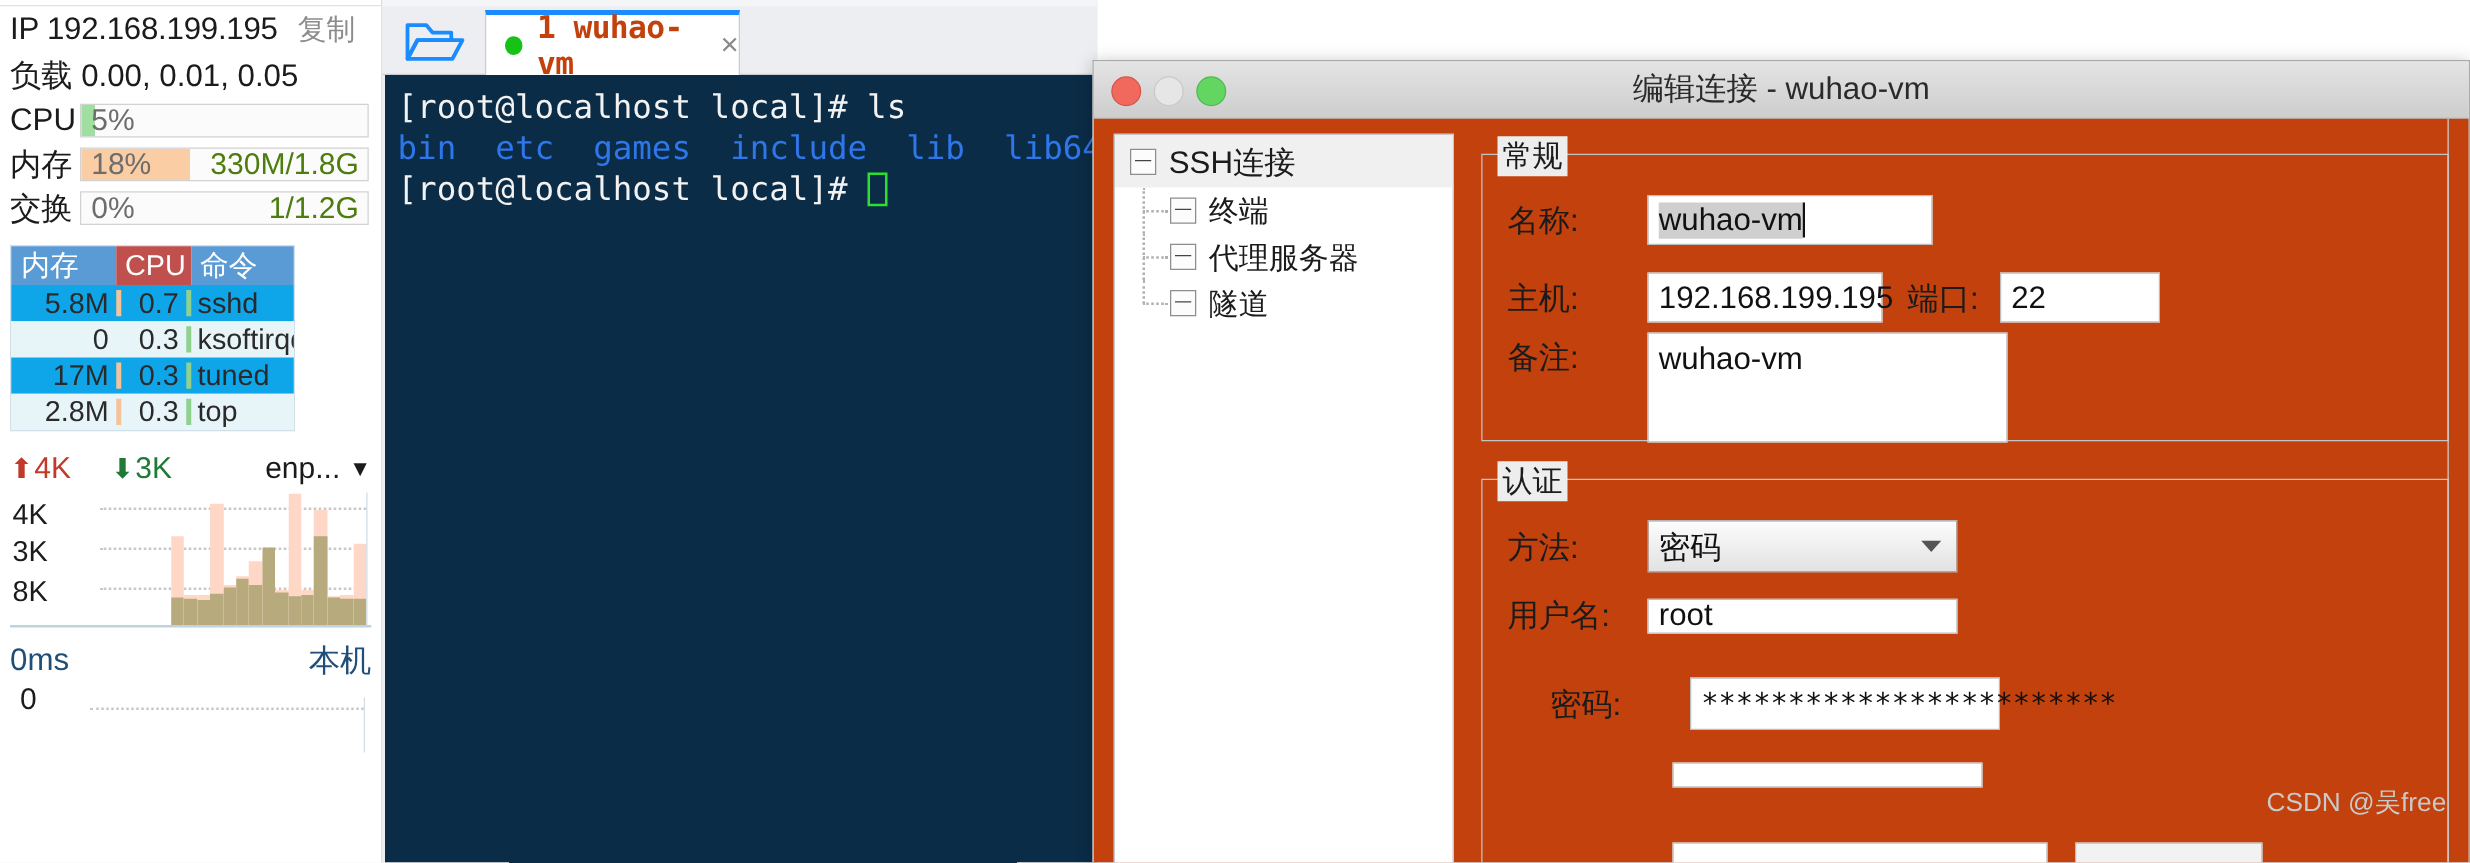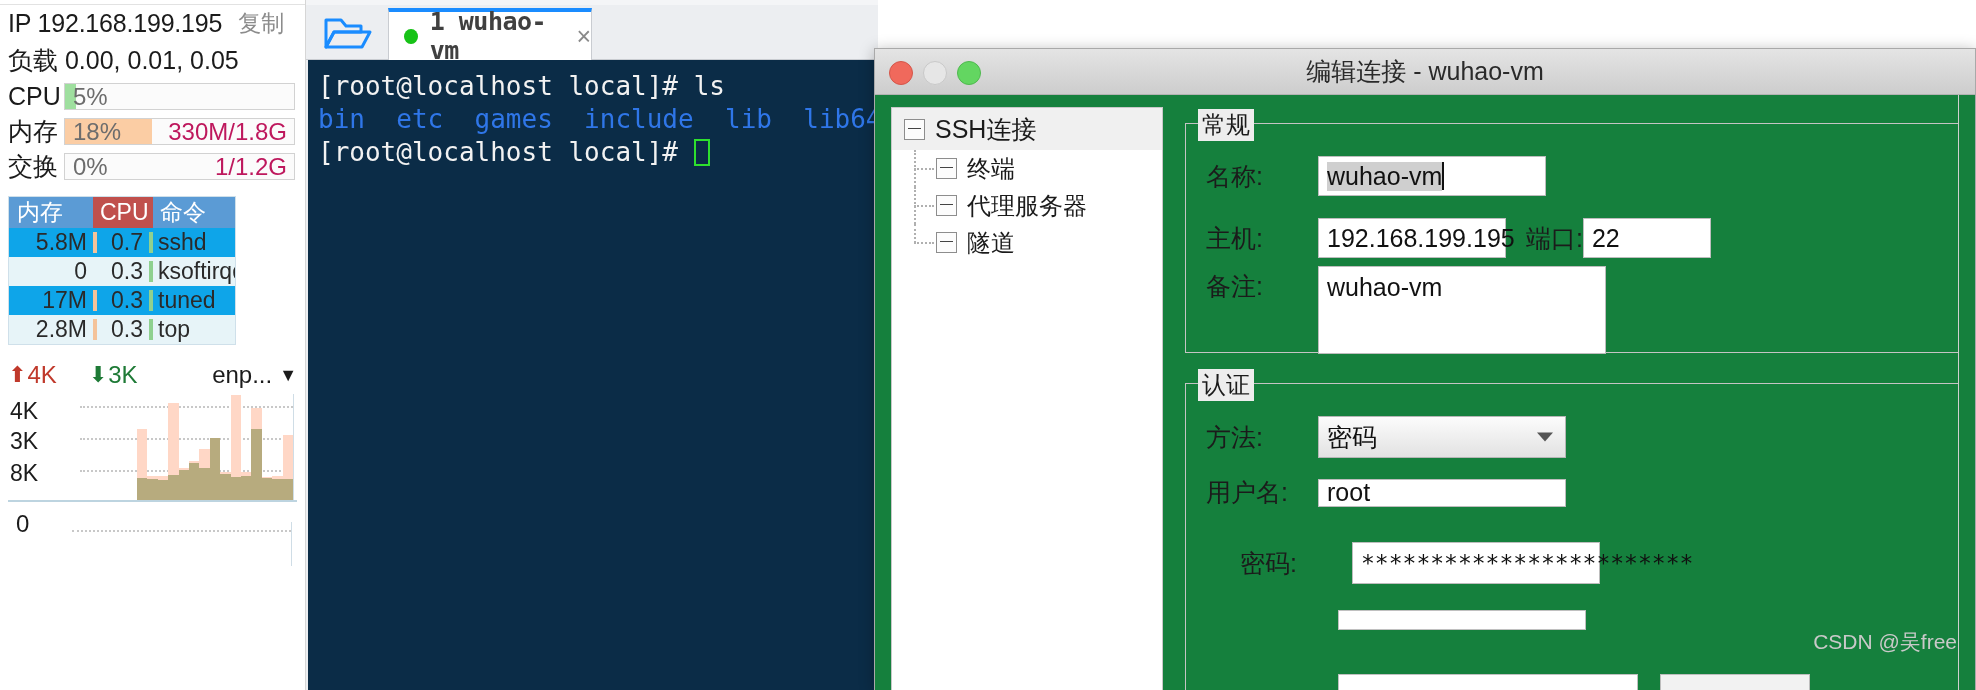--- a/index.html
+++ b/index.html
@@ -24,21 +24,21 @@
   .sb-kv{font-size:25px;color:#1b1b1b;}
 
   .meter-row{display:flex;align-items:center;height:35px;padding-left:8px;box-sizing:border-box;}
   .meter-label{font-size:25px;color:#1b1b1b;width:56px;flex:0 0 56px;}
   .meter{position:relative;flex:1;margin-right:10px;height:27px;border:1px solid #d2d2d2;
          background:#fbfbfb;box-sizing:border-box;overflow:hidden;}
   .meter-fill{position:absolute;left:0;top:0;bottom:0;}
   .meter-pct{position:absolute;left:8px;top:50%;transform:translateY(-50%);
              font-size:24px;color:#6d6d6d;}
   .meter-val{position:absolute;right:7px;top:50%;transform:translateY(-50%);
-             font-size:24px;color:#be185d;}
+             font-size:24px;color:#4d7c0f;}
 
   
   #process-table{margin:12px 8px 0 8px;width:228px;border:1px solid #cfe0ea;box-sizing:border-box;}
   .pt-head{display:flex;height:31px;}
   .pt-h{display:flex;align-items:center;box-sizing:border-box;color:#ffffff;font-size:23px;}
   .pt-h.mem{flex:0 0 84px;background:#5b9bd5;padding-left:8px;}
   .pt-h.cpu{flex:0 0 60px;background:#c0504d;padding-left:7px;}
   .pt-h.cmd{flex:1;background:#5b9bd5;padding-left:7px;}
   .pt-row{display:flex;height:29px;background:#0ea5e9;}
   .pt-row.alt{background:#e7f4f8;}
@@ -83,21 +83,21 @@
                    background:#eceef1;box-sizing:border-box;overflow:hidden;}
   #tab-bar{position:relative;height:59px;background:#eceef1;border-bottom:1px solid #c9ccd1;}
   #tab-bar:before{content:"";position:absolute;left:0;top:0;right:0;height:5px;background:#f4f5f7;}
   #folder-btn{position:absolute;left:14px;top:12px;width:58px;height:42px;
               display:flex;align-items:center;justify-content:center;}
   #tab-item{position:absolute;left:82px;top:8px;width:204px;height:52px;
             background:#ffffff;border:1px solid #c9ccd1;border-bottom:none;
             border-top:4px solid #1a8cff;box-sizing:border-box;
             display:flex;align-items:center;}
   .tab-dot{width:15px;height:15px;border-radius:50%;background:#17c217;margin-left:15px;}
-  .tab-title{margin-left:12px;font-size:25px;font-weight:bold;color:#404040;
+  .tab-title{margin-left:12px;font-size:25px;font-weight:bold;color:#c2410c;
              font-family:"DejaVu Sans Mono","Liberation Mono",monospace;letter-spacing:-.5px;}
   .tab-close{margin-left:14px;font-size:25px;color:#8a8a8a;}
 
   #term-body{position:absolute;left:2px;top:60px;right:0;bottom:0;
              background:#0b2c47;padding:10px 0 0 10px;box-sizing:border-box;
              font-family:"DejaVu Sans Mono","Liberation Mono",monospace;
              font-size:26px;line-height:33px;white-space:pre;overflow:hidden;}
   .t-white{color:#f2f2f2;}
   .t-blue{color:#2f76e8;}
   .t-cursor{display:inline-block;width:16px;height:27px;border:2px solid #2ee02e;
@@ -109,21 +109,21 @@
     box-sizing:border-box;box-shadow:0 2px 14px rgba(0,0,0,.28);overflow:hidden;}
   #dlg-titlebar{position:relative;height:45px;
     background:linear-gradient(#e4e4e4,#cdcdcd);border-bottom:1px solid #b2b2b2;}
   .tl-dot{position:absolute;top:12px;width:22px;height:22px;border-radius:50%;}
   .tl-close{left:14px;background:#f0695c;border:1px solid #d4564a;}
   .tl-min{left:48px;background:#e6e6e6;border:1px solid #c9c9c9;}
   .tl-max{left:82px;background:#63d661;border:1px solid #4fb94f;}
   #dlg-title{position:absolute;left:0;right:0;top:0;height:45px;line-height:45px;
              text-align:center;font-size:25px;color:#2a2a2a;}
 
-  #dlg-body{position:absolute;left:0;top:46px;right:0;bottom:0;background:#15803d;}
+  #dlg-body{position:absolute;left:0;top:46px;right:0;bottom:0;background:#c2410c;}
 
   
   #settings-tree{position:absolute;left:16px;top:12px;width:272px;height:596px;
                  background:#ffffff;border:1px solid #c8c8c8;box-sizing:border-box;}
   .tree-root{display:flex;align-items:center;height:42px;background:#f0f0f0;padding-left:12px;}
   .tree-child{position:relative;display:flex;align-items:center;height:37px;padding-left:44px;}
   .tree-label{font-size:25px;color:#1b1b1b;margin-left:10px;}
   .tree-label.child{font-size:24px;}
   .tgl{width:19px;height:19px;border:1px solid #8d8d8d;background:#fcfcfc;
        position:relative;flex:0 0 19px;}
@@ -328,20 +328,24 @@
             <div class="bar">
               <div class="bup" style="height: 60.8696%; background: rgb(255, 215, 198);"></div>
               <div class="bdn" style="height: 19.5652%; background: rgb(183, 171, 126);"></div>
             </div>
           </div>
         <div class="net-right-edge"></div>
       </div>
     </div>
 
     <div id="ping-panel">
+      <div class="ping-head">
+        <span class="ping-ms">0ms</span>
+        <span class="ping-host">本机</span>
+      </div>
       <div class="ping-graph">
         <span class="ping-zero">0</span>
         <div class="ping-grid"></div>
         <div class="ping-right-edge"></div>
       </div>
     </div>
   </div>
 
   <div id="terminal-window">
     <div id="tab-bar">
@@ -403,21 +407,21 @@
           <span class="finput" style="width:228px;height:40px;">
               <span class="sel-text">wuhao-vm</span>
               <span class="caret"></span>
             </span>
         </div>
 
         <div class="frow" style="left:20px;top:94px;">
           <span class="flabel" style="width:112px;">主机:</span>
           <span class="finput" style="width:188px;height:40px;">192.168.199.195</span>
           <span class="flabel" style="margin-left:20px;">端口:</span>
-          <span class="finput" style="width:128px;height:40px;margin-left:0;">22</span>
+          <span class="finput" style="width:128px;height:40px;margin-left:17px;">22</span>
         </div>
 
         <div class="frow" style="left:20px;top:142px;align-items:flex-start;">
           <span class="flabel" style="width:112px;line-height:40px;">备注:</span>
           <span class="ftextarea" style="width:288px;height:88px;display:inline-block;">wuhao-vm</span>
         </div>
       </div>
 
       <div class="groupbox" id="group-auth">
         <span class="gb-legend">认证</span>

